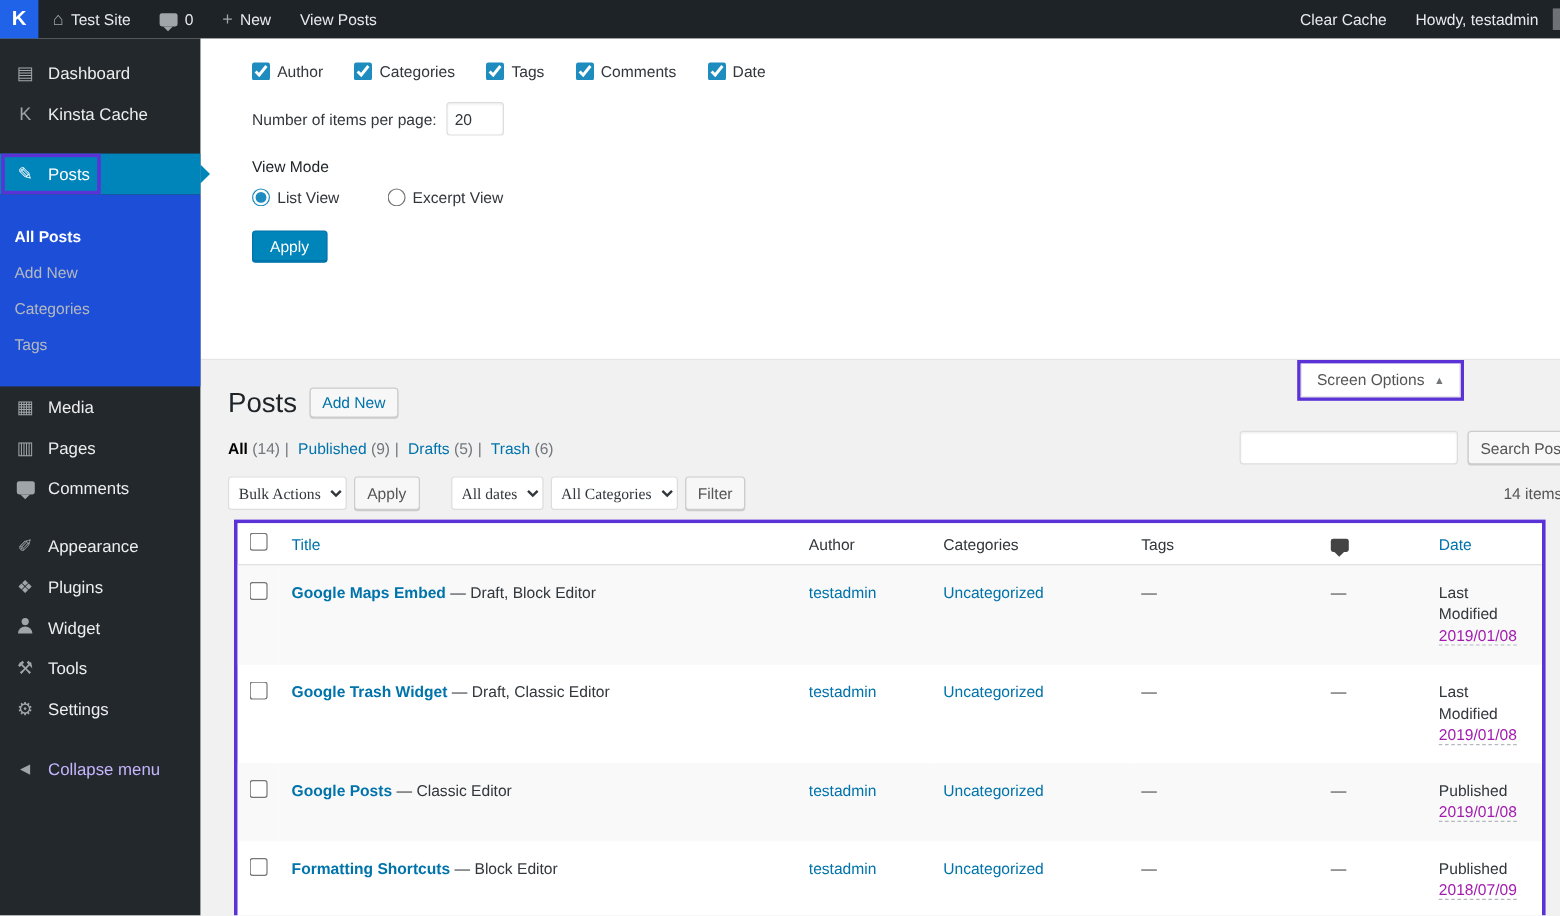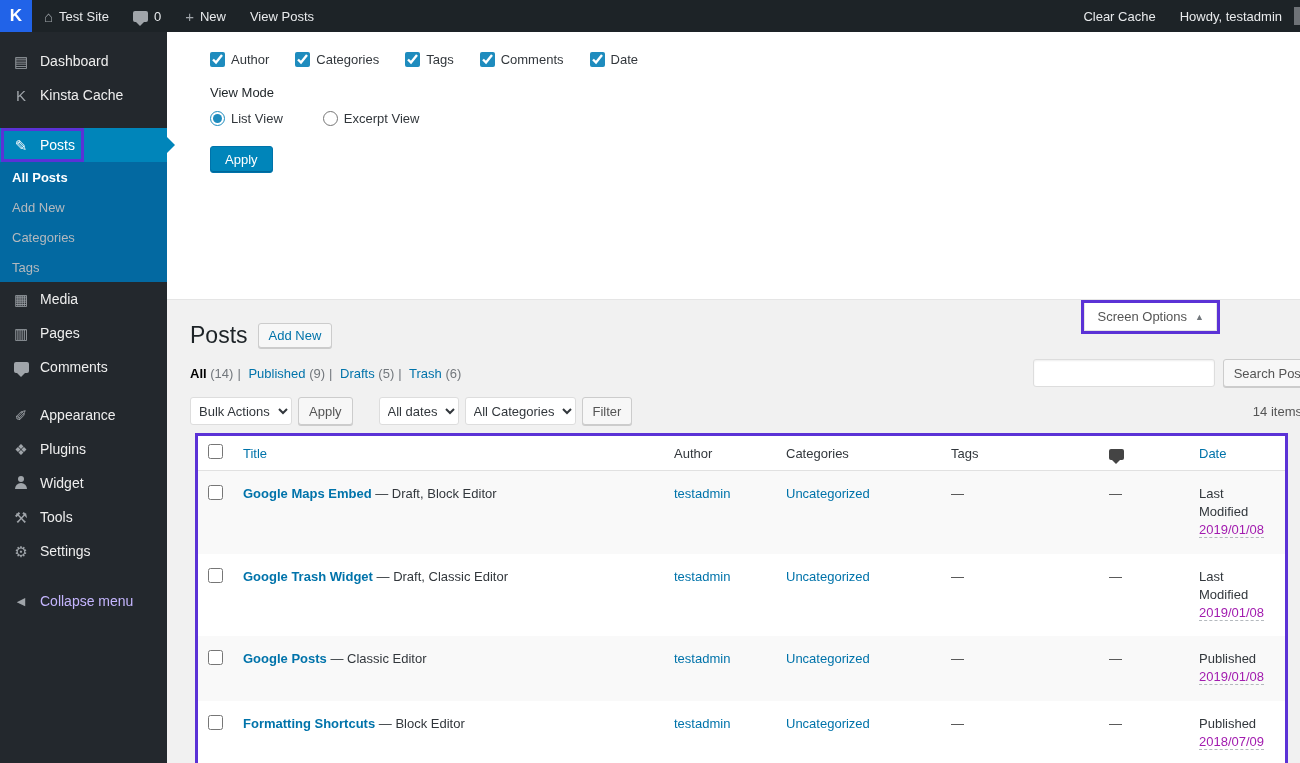--- a/index.html
+++ b/index.html
@@ -22,21 +22,21 @@
   
   #sidebar{position:absolute;top:32px;left:0;width:167px;bottom:0;background:var(--sidebar-bg,#23282d);z-index:50;padding-top:12px}
   .menu-item{height:34px;display:flex;align-items:center;gap:8px;padding-left:10px;color:#eeeeee;font-size:14px;position:relative;cursor:pointer}
   .mi-icon{width:22px;text-align:center;color:#a0a5aa;font-size:15px;line-height:1;flex:0 0 auto}
   .menu-item.current{background:var(--button-blue,#0085ba);color:#fff}
   .menu-item.current .mi-icon{color:#fff}
   .menu-gap{height:16px}
   .menu-sep{height:14px}
   .menu-arrow{position:absolute;right:-8px;top:50%;transform:translateY(-50%);width:0;height:0;border:8px solid transparent;border-left:8px solid var(--button-blue,#0085ba);border-right-width:0}
   .posts-annotation{position:absolute;left:1px;top:0;width:83px;height:34px;border:3px solid var(--annotation-purple,#5b32d6);pointer-events:none}
-  .submenu{background:#0369a1;padding:0 0}
+  .submenu{background:#1d4ed8;padding:20px 0}
   .submenu-item{height:30px;display:flex;align-items:center;padding-left:12px;color:#b4b9be;font-size:13px;cursor:pointer}
   .submenu-item.current{color:#fff;font-weight:bold}
   .person-icon{width:15px;height:13px;position:relative;display:inline-block;color:#a0a5aa}
   .person-icon::before{content:"";position:absolute;top:0;left:4px;width:6px;height:6px;border-radius:50%;background:currentColor}
   .person-icon::after{content:"";position:absolute;bottom:0;left:1px;width:12px;height:6px;border-radius:6px 6px 0 0;background:currentColor}
   .collapse-label{color:#c4b5fd}
 
   
   #main{position:absolute;top:32px;left:167px;right:0;bottom:0;background:#f1f1f1;overflow:hidden}
 
@@ -64,21 +64,21 @@
 
   .filters-search-row{display:flex;justify-content:space-between;align-items:center;margin-top:10px}
   .subsubsub{font-size:13px;color:#555}
   .subsubsub .f-current{font-weight:bold;color:#000}
   .subsubsub .f-count{color:#72777c}
   .subsubsub .sep{margin:0 4px;color:#72777c}
   .search-box{display:flex;align-items:center;gap:8px;margin-right:-34px}
   .search-input{width:182px;height:28px;border:1px solid #ddd;border-radius:3px;padding:0 8px;font-size:13px;font-family:inherit;box-shadow:inset 0 1px 2px rgba(0,0,0,.07)}
 
   .tablenav{display:flex;align-items:center;gap:6px;margin-top:10px}
-  .tablenav select{height:28px;border:1px solid #ddd;border-radius:3px;background:#fff;color:#32373c;font-size:13px;font-family:Liberation Sans, sans-serif;padding:0 4px;cursor:pointer}
+  .tablenav select{height:28px;border:1px solid #ddd;border-radius:3px;background:#fff;color:#32373c;font-size:13px;font-family:Liberation Serif, serif;padding:0 4px;cursor:pointer}
   .displaying-num{color:#555;margin-right:-14px;white-space:nowrap}
   .flex-spacer{flex:1}
 
   .table-annotation{margin:8px 0 0 5px;height:380px;overflow:hidden;background:#fff}
   table.posts-table{width:100%;border-collapse:collapse;background:#fff}
   .posts-table th,.posts-table td{text-align:left;font-weight:normal;font-size:13px}
   .posts-table thead th{padding:8px 10px;border-bottom:1px solid #e1e1e1;color:#32373c}
   .posts-table tbody th,.posts-table tbody td{padding:14px 10px;vertical-align:top;line-height:1.4}
   .posts-table tbody tr:nth-child(odd){background:#f9f9f9}
   .col-cb{width:34px}
@@ -207,20 +207,24 @@
         </label>
         <label>
           <input type="checkbox" checked="" style="">
           <span>Comments</span>
         </label>
         <label>
           <input type="checkbox" checked="" style="">
           <span>Date</span>
         </label>
       </div>
+      <div class="perpage-row">
+        <label>Number of items per page:</label>
+        <input class="perpage-input" value="20" style="">
+      </div>
       <div class="panel-heading">View Mode</div>
       <div class="radio-row">
         <label>
           <input type="radio" name="viewmode" checked="" style="">
           <span>List View</span>
         </label>
         <label>
           <input type="radio" name="viewmode" style="">
           <span>Excerpt View</span>
         </label>

